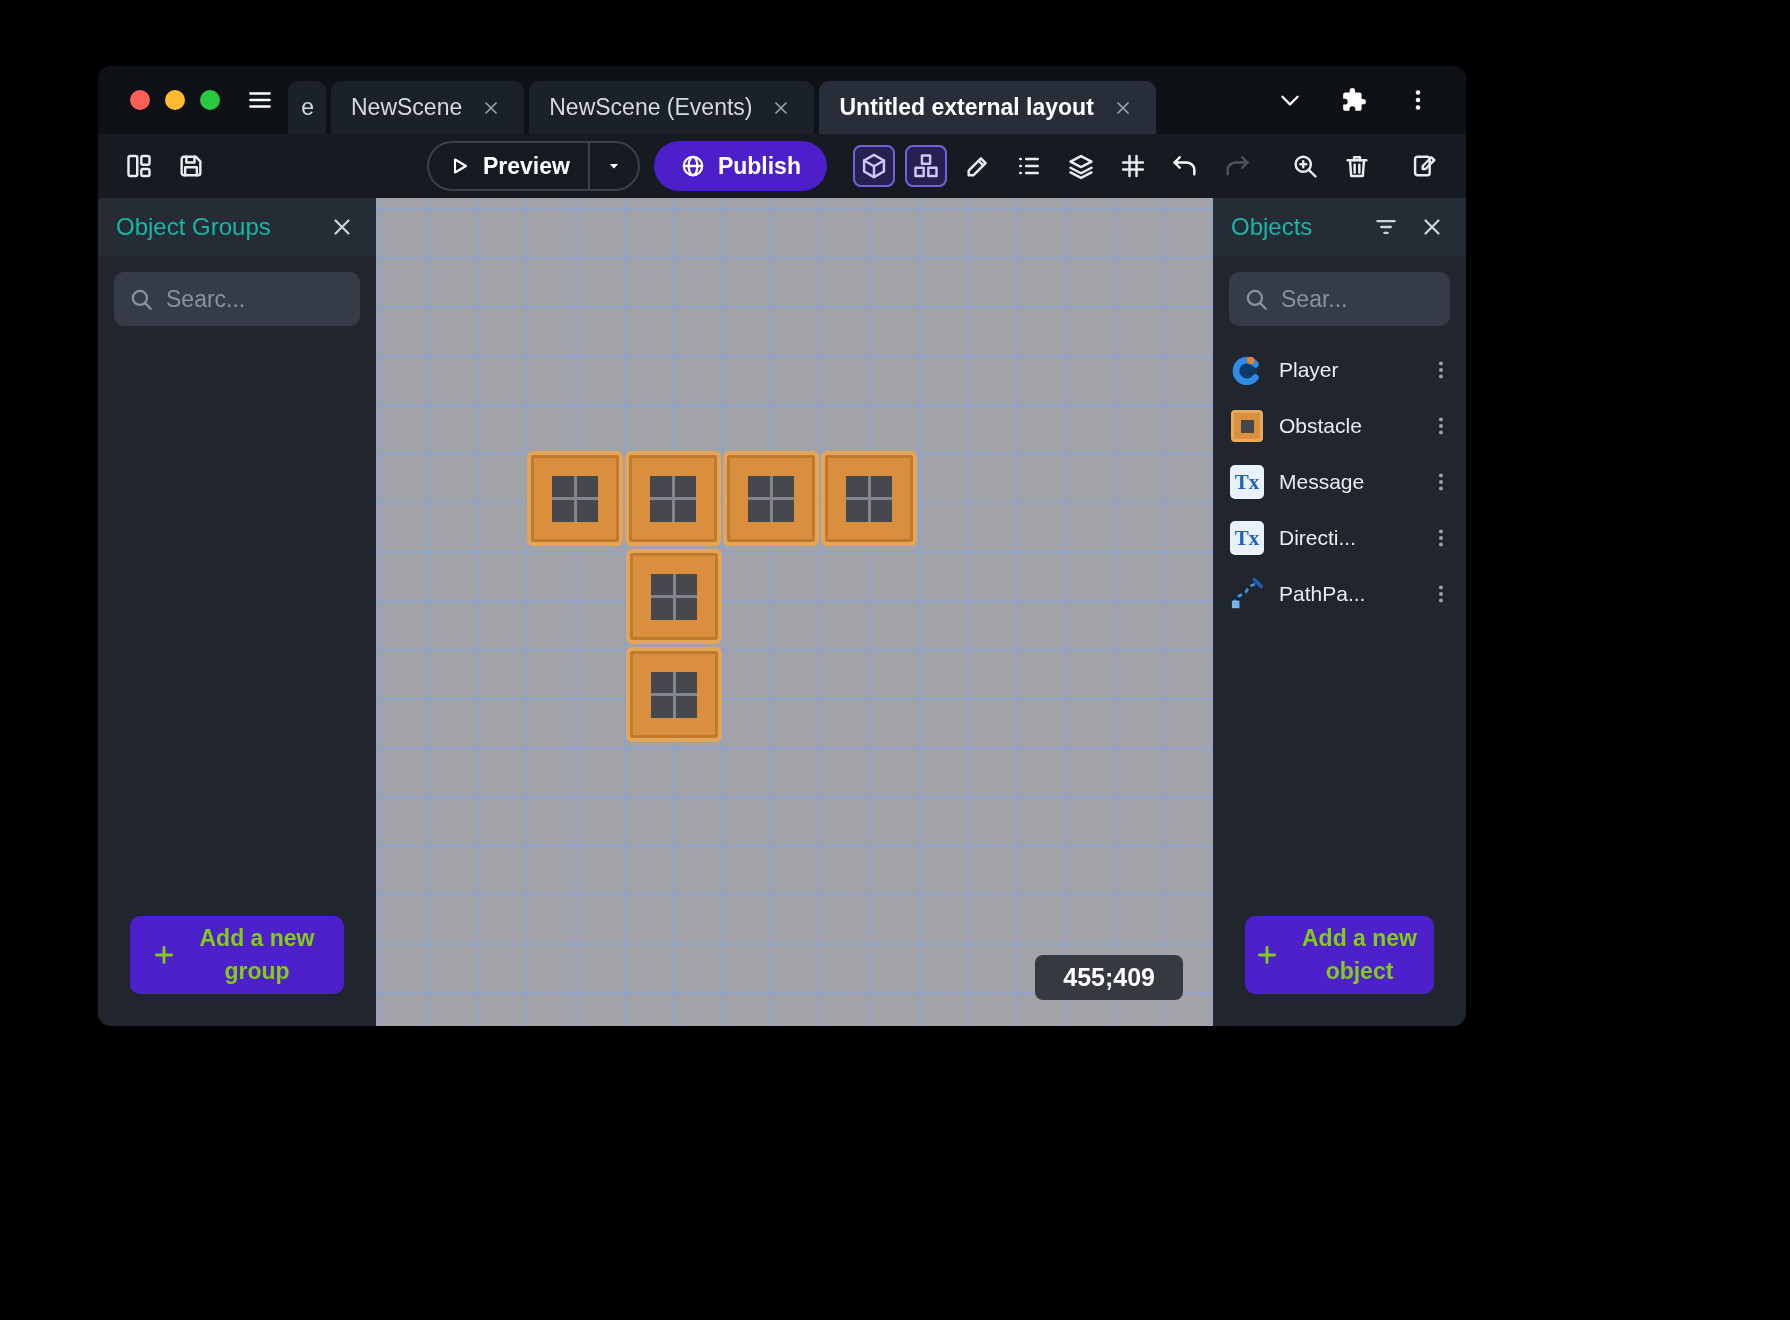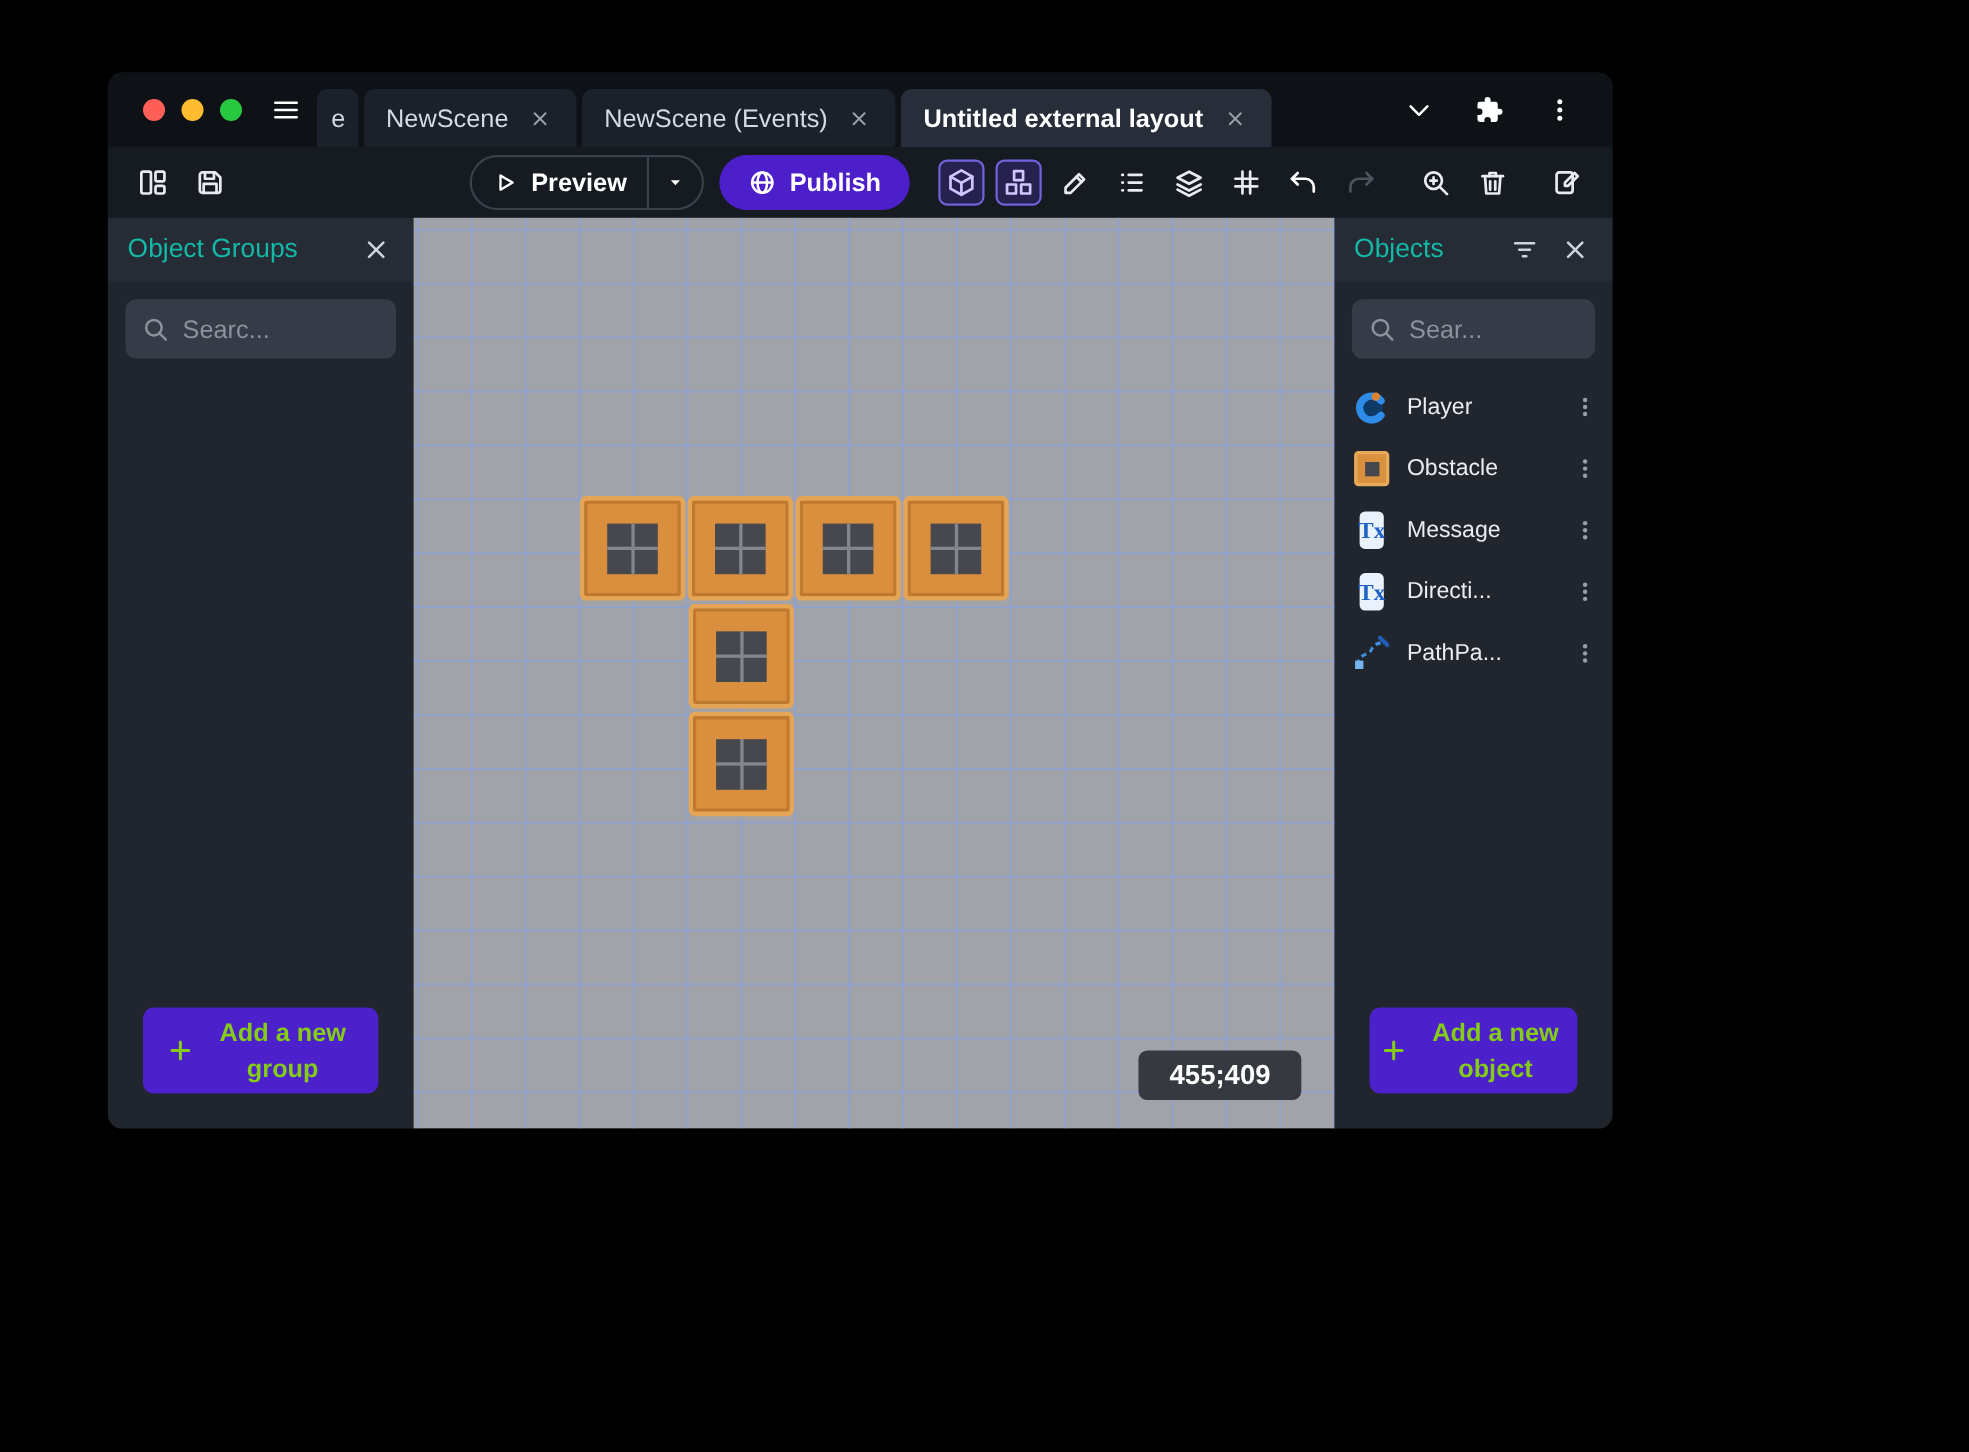--- a/index.html
+++ b/index.html
@@ -66,21 +66,21 @@
   .add-btn { margin:32px; min-height:78px; border:none; border-radius:10px; background:#4c21cb; color:#84cc16;
              display:flex; align-items:center; justify-content:center; gap:14px; cursor:pointer; flex-shrink:0; }
   .add-btn .ic { width:26px; height:26px; stroke-width:2.6; }
   .btn-label { font-size:23px; font-weight:700; max-width:132px; text-align:center; line-height:1.45; }
 
   
   .obj-row { height:56px; display:flex; align-items:center; padding:0 10px 0 16px; gap:14px; cursor:pointer; }
   .obj-icon { width:36px; height:36px; display:flex; align-items:center; justify-content:center; flex-shrink:0; }
   .obj-name { font-size:21px; color:#e9ecf1; flex:1; white-space:nowrap; overflow:hidden; }
   .kebab { background:none; border:none; color:#979ea8; width:30px; height:36px; display:flex; align-items:center; justify-content:center; cursor:pointer; }
-  .tx-icon { width:22px; height:34px; border-radius:5px; background:#e9f1fd; color:#1e63c4;
+  .tx-icon { width:34px; height:34px; border-radius:5px; background:#e9f1fd; color:#1e63c4;
              font-family:"Liberation Serif", serif; font-weight:bold; font-size:21px;
              display:flex; align-items:center; justify-content:center; }
   .mini-crate { width:32px; height:32px; background:#d9903f; border:3px solid #e7aa58; border-radius:4px;
                 display:flex; align-items:center; justify-content:center; }
   .mini-crate-inner { width:13px; height:13px; background:#45474d; }
 
   
   .canvas { flex:1; position:relative; overflow:hidden;
     background-color:#a2a3a8;
     background-image:

